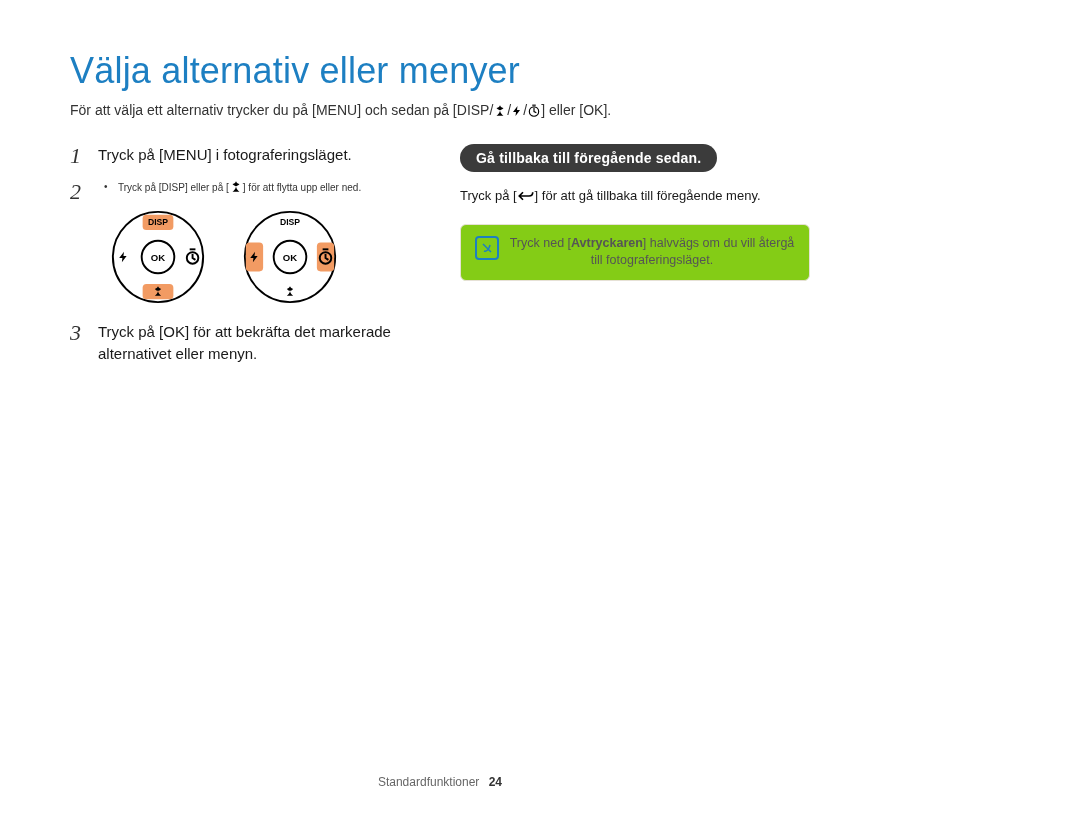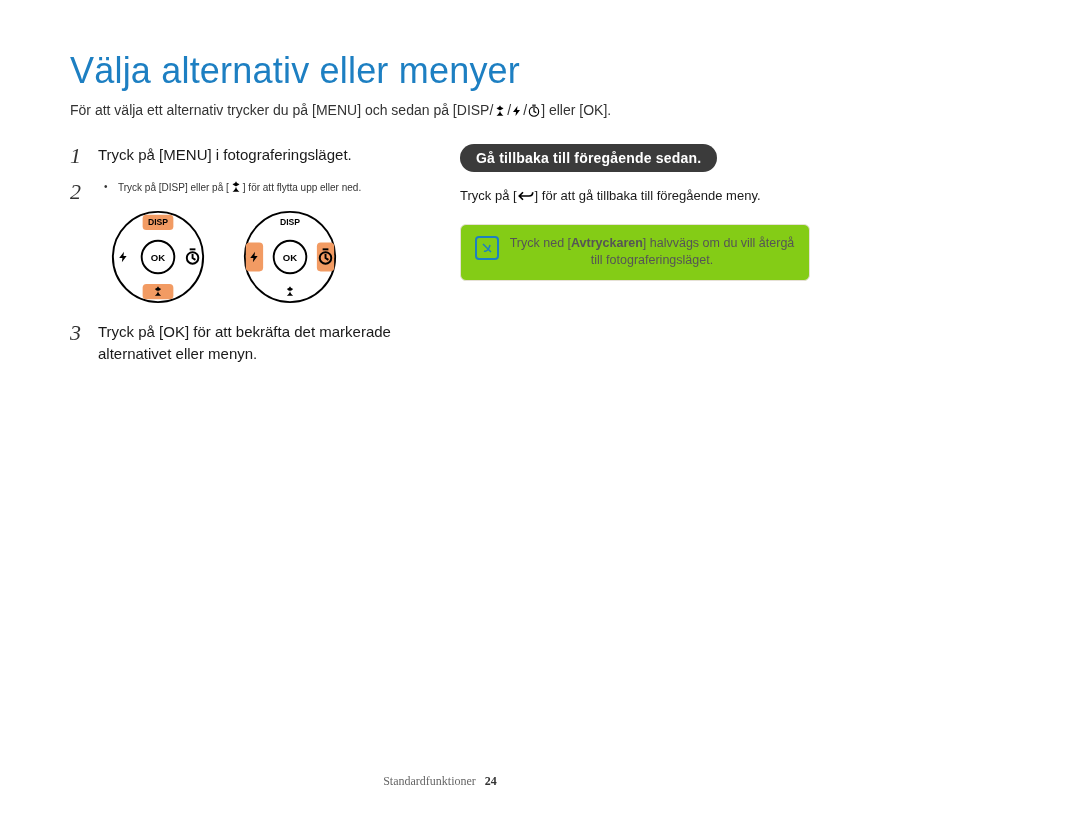--- a/index.html
+++ b/index.html
@@ -136,21 +136,20 @@
     line-height: 1.4;
   }
   .footer {
     position: absolute;
     bottom: 26px;
     left: 0;
     right: 0;
     text-align: center;
     font-size: 12px;
     color: #666;
-    font-family: Liberation Serif, serif;
   }
   .footer .pg {
     font-weight: 700;
     color: #333;
     margin-left: 6px;
   }
   svg.icon-glyph { display:inline-block; vertical-align:-3px; }
 </style>
 </head>
 <body>

